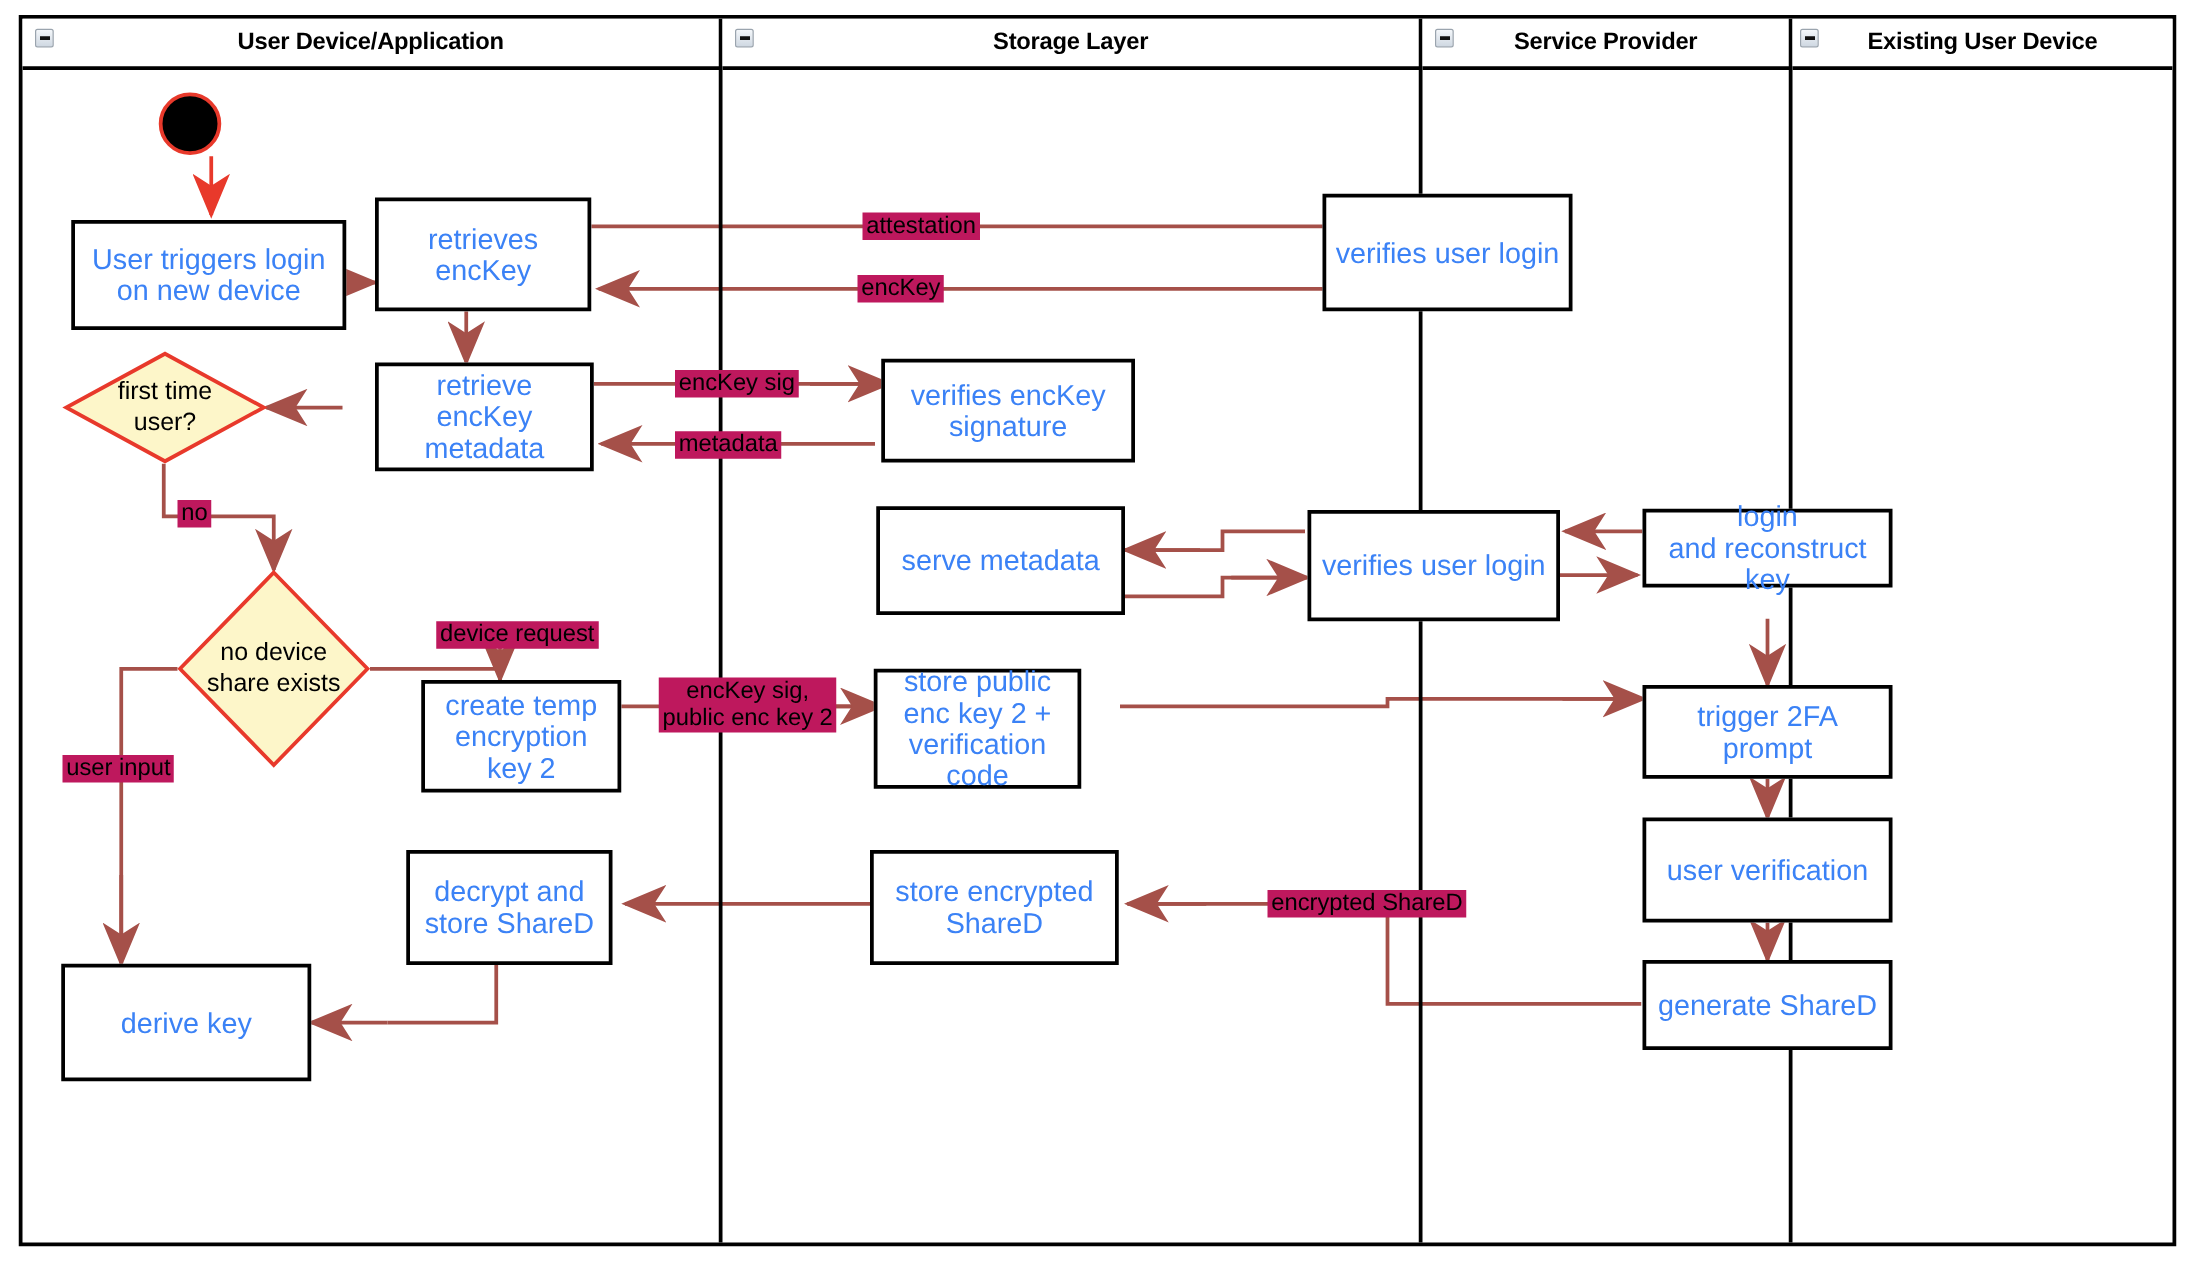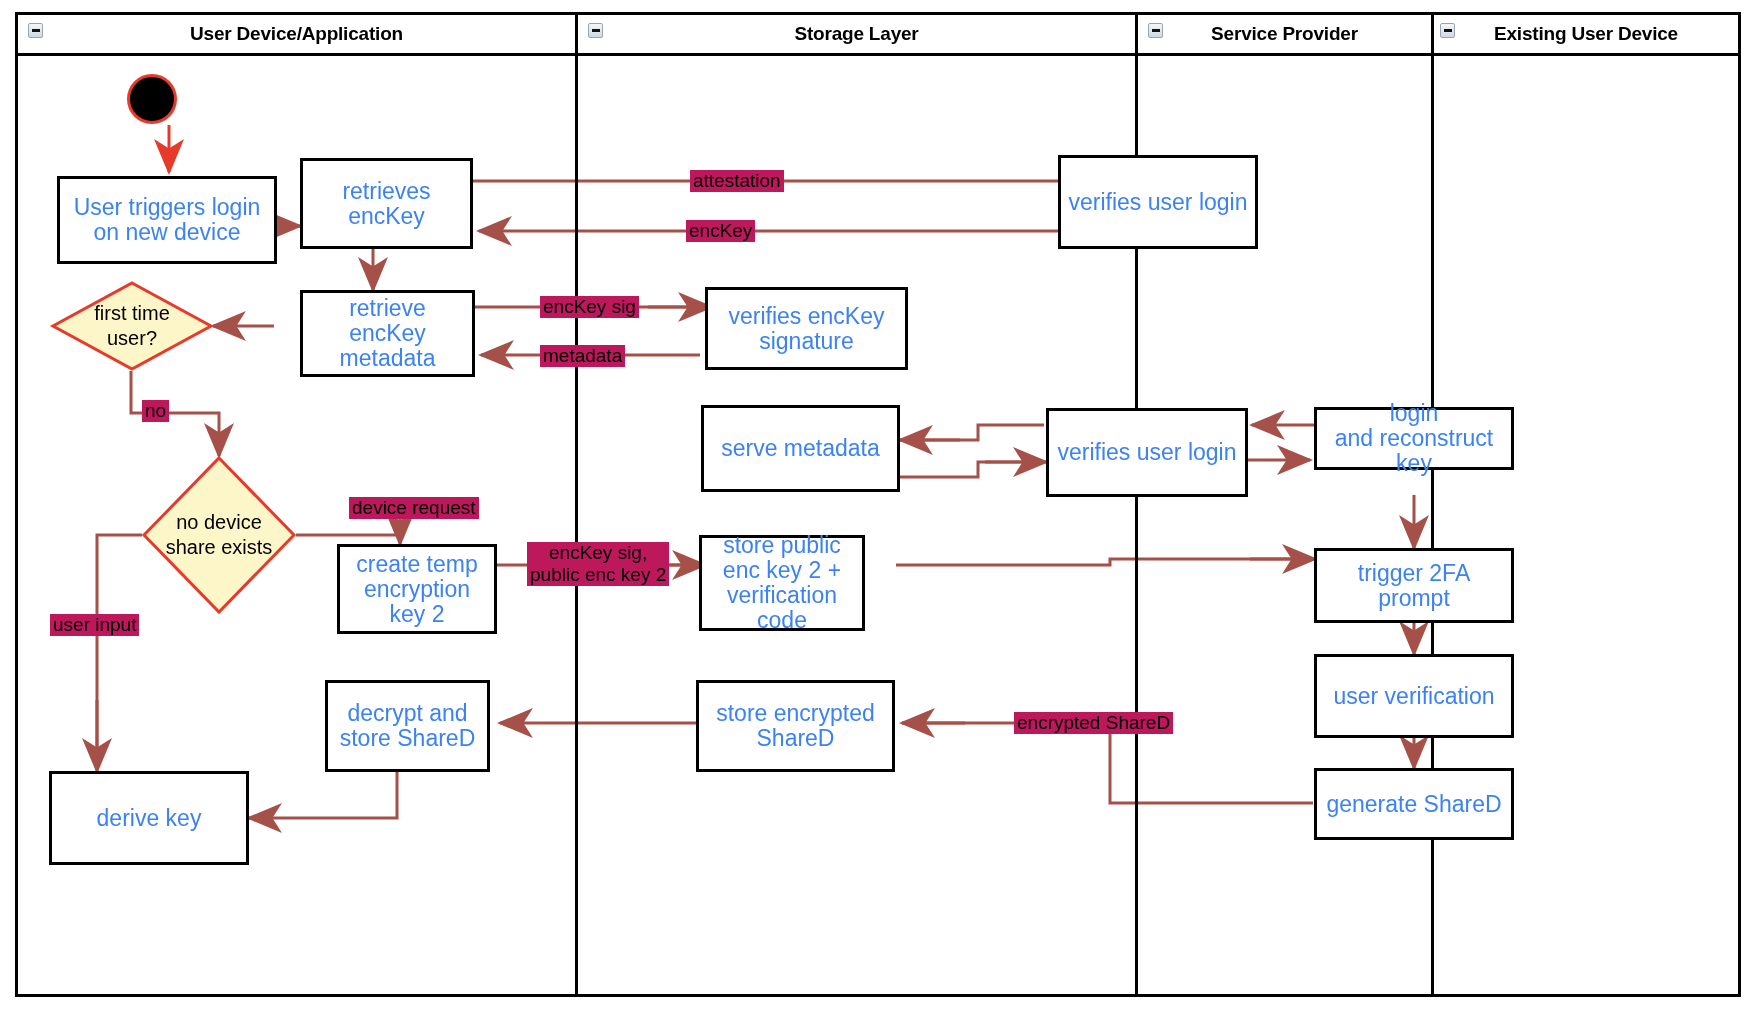--- a/index.html
+++ b/index.html
@@ -244,17 +244,17 @@
   <div class="edge-label" style="left:540px;top:296px;">encKey sig</div>
 
   <div class="edge-label" style="left:540px;top:345px;">metadata</div>
 
   <div class="edge-label" style="left:142px;top:400px;">no</div>
 
   <div class="edge-label" style="left:318px;top:497px;margin-left:31px;">device request</div>
 
   <div class="edge-label" style="left:527px;top:542px;">encKey sig,<br>public enc key 2</div>
 
-  <div class="edge-label" style="left:50px;top:604px;margin-top:10px;">user input</div>
+  <div class="edge-label" style="left:50px;top:604px;">user input</div>
 
   <div class="edge-label" style="left:1014px;top:712px;">encrypted ShareD</div>
 
 </div>
 
 </body></html>

